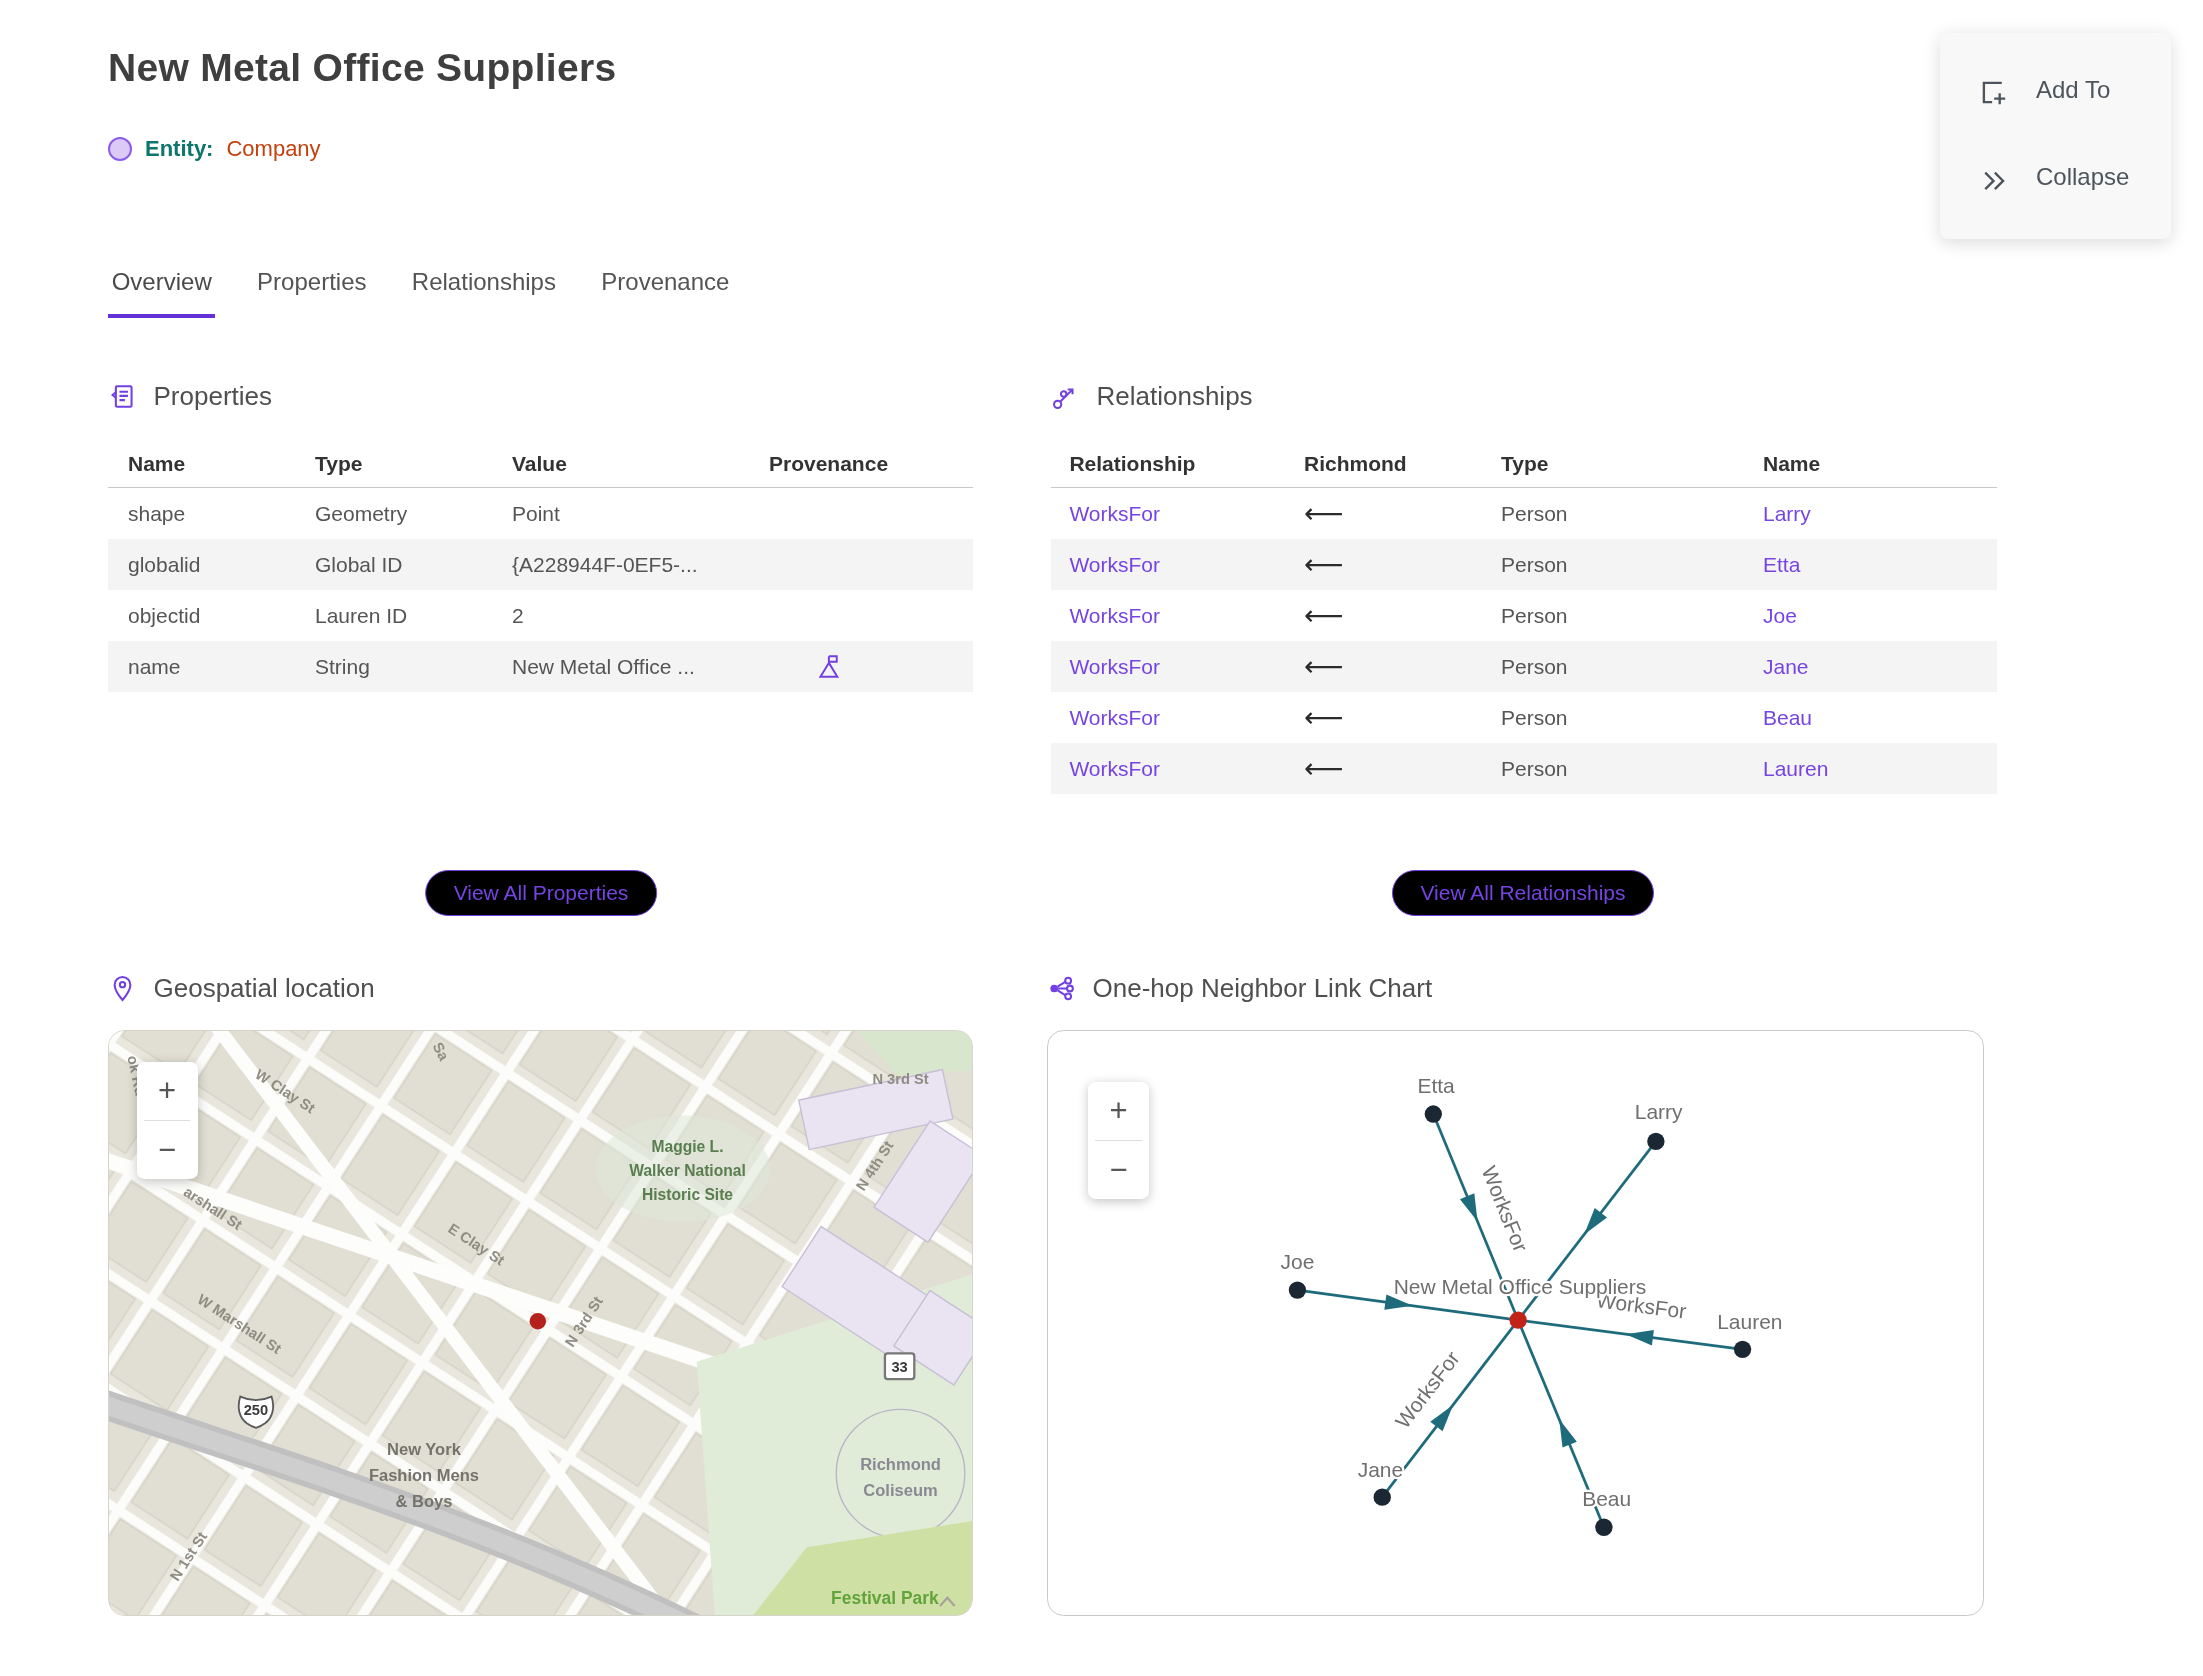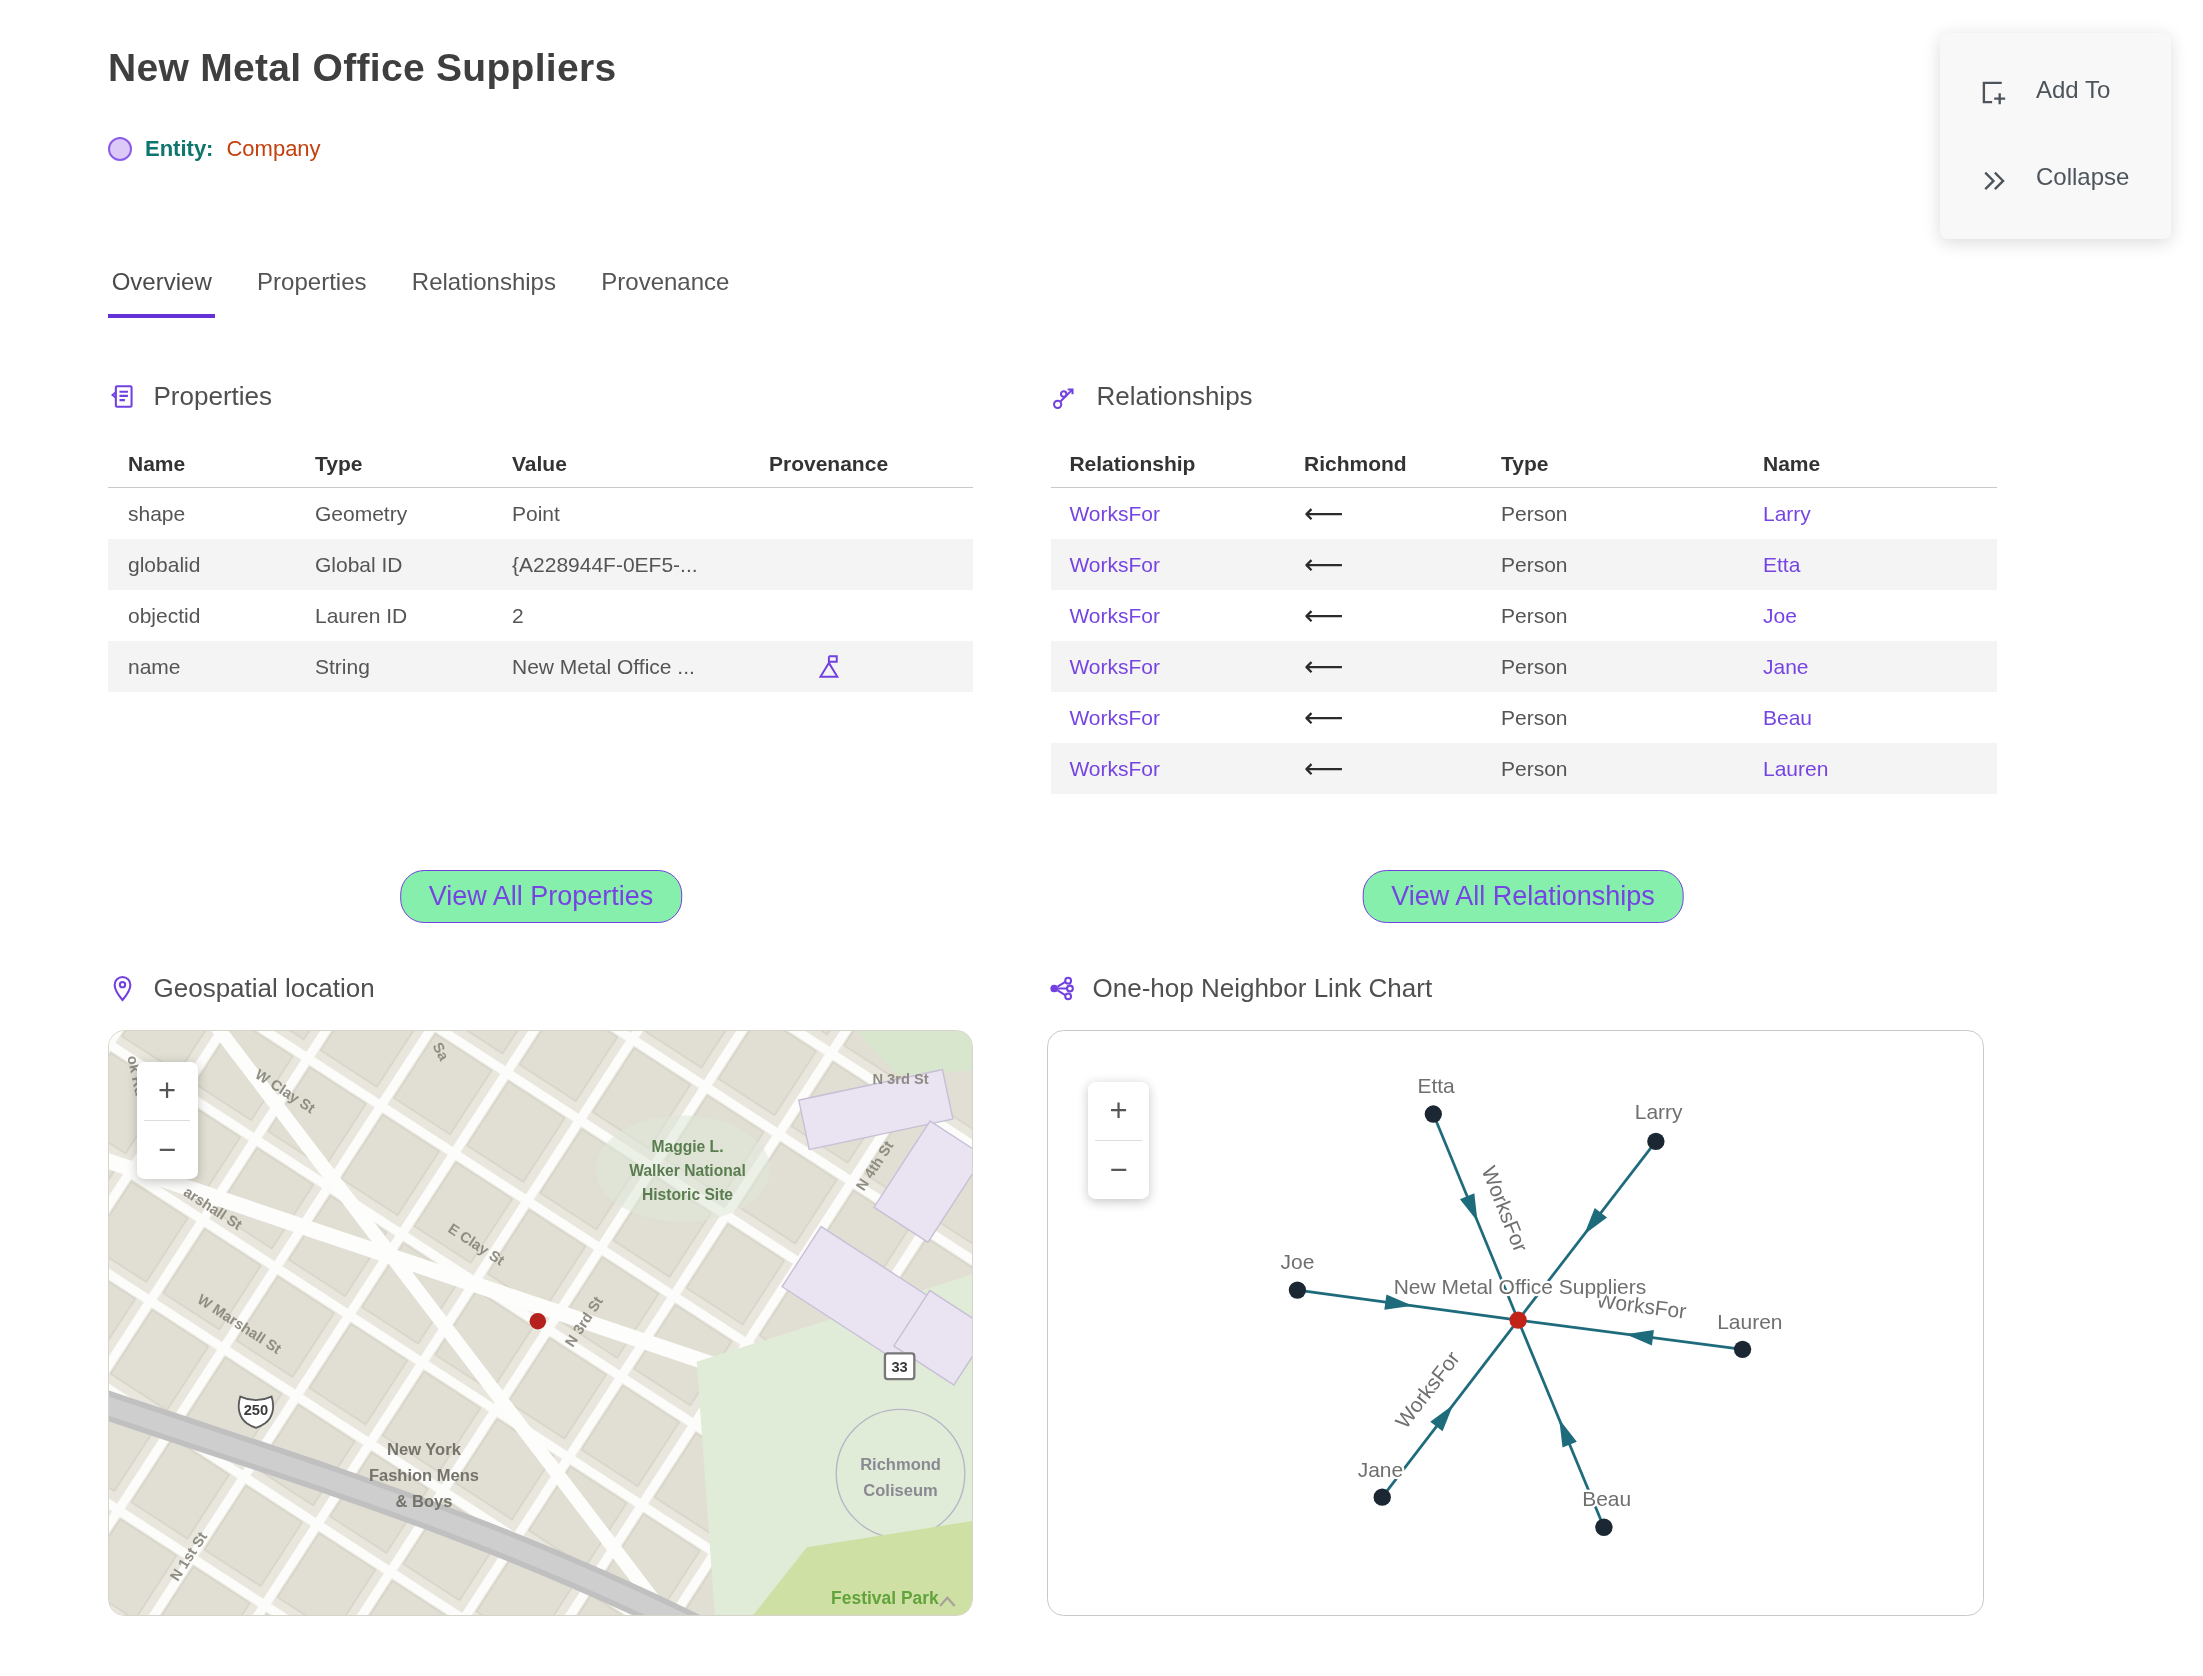--- a/index.html
+++ b/index.html
@@ -43,22 +43,22 @@
   td{height:51px;padding:0;color:#555;}
   tbody tr:nth-child(even){background:#f4f4f4;}
   th.c1,td.c1{padding-left:20px;}
   #rels-section th.c1,#rels-section td.c1{padding-left:18.4px;}
   .cell-link{color:#7544e2;cursor:pointer;}
   .dir-arrow{font-size:27.5px;color:#2b2b2b;}
   .prov-cell{padding-left:46px;}
   .prov-icon{width:29px;height:29px;stroke:#7240e0;fill:none;stroke-width:1.6;cursor:pointer;}
 
   
-  .viewall{position:absolute;transform:translateX(-50%);top:870px;background:#86efac;border:1.8px solid #7240e0;border-radius:24px;
-    color:#7544e2;font-size:27px;font-family:inherit;padding:10px 27.5px;cursor:pointer;white-space:nowrap;text-align:center;}
+  .viewall{position:absolute;transform:translateX(-50%);top:870px;background:#000000;border:1.8px solid #7240e0;border-radius:24px;
+    color:#7544e2;font-size:21px;font-family:inherit;padding:10px 27.5px;cursor:pointer;white-space:nowrap;text-align:center;}
   #view-props{left:541px;}
   #view-rels{left:1523px;}
 
   
   .card{position:relative;margin-top:26px;width:100%;height:586px;border-radius:16.5px;box-sizing:border-box;}
   #map-card{overflow:hidden;border:0.9px solid #d6d4ca;background:#eae8de;}
   #chart-card{border:1.8px solid #c9c9c9;background:#fff;}
 
   
   .zoomctl{position:absolute;width:61px;background:#fff;border-radius:7.3px;box-shadow:0 2.8px 11px rgba(0,0,0,.22);z-index:5;}

